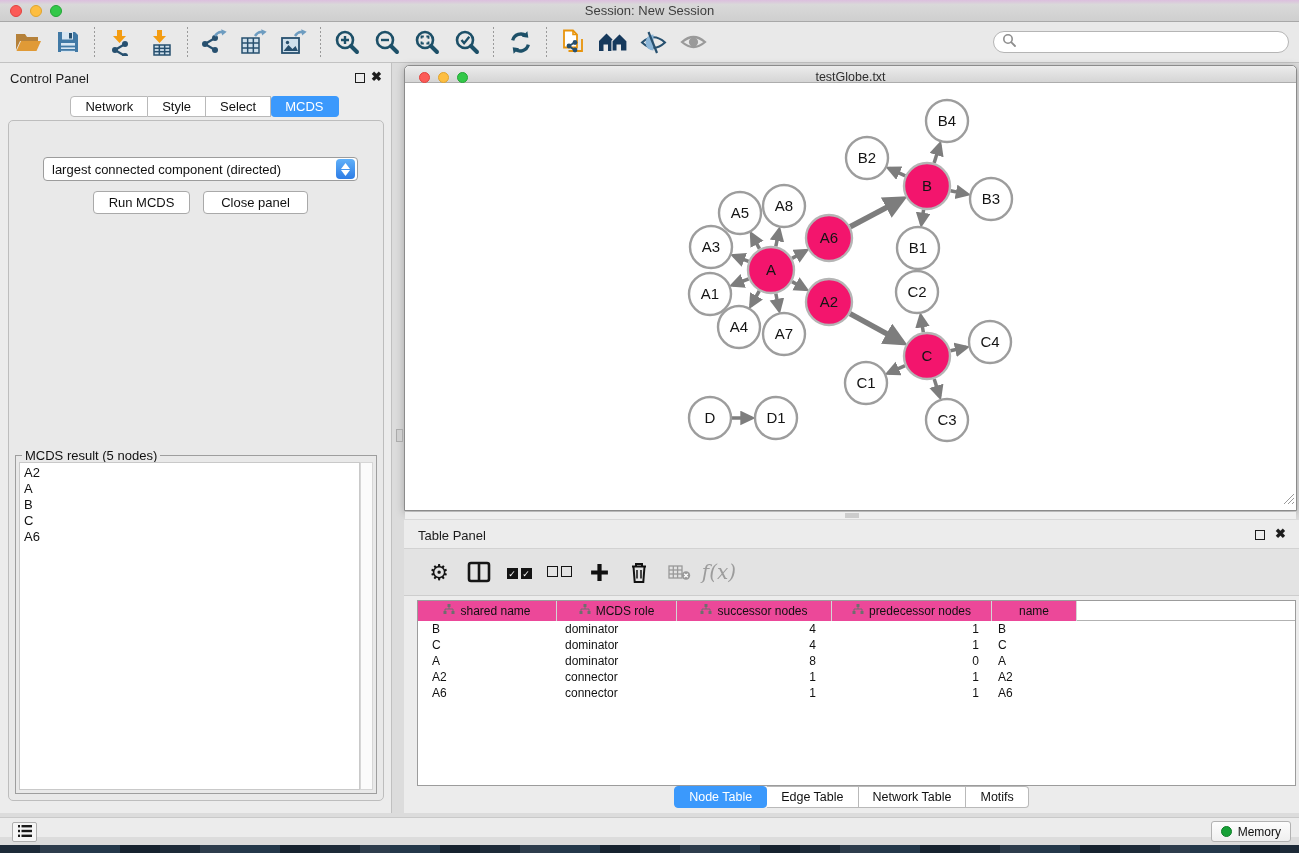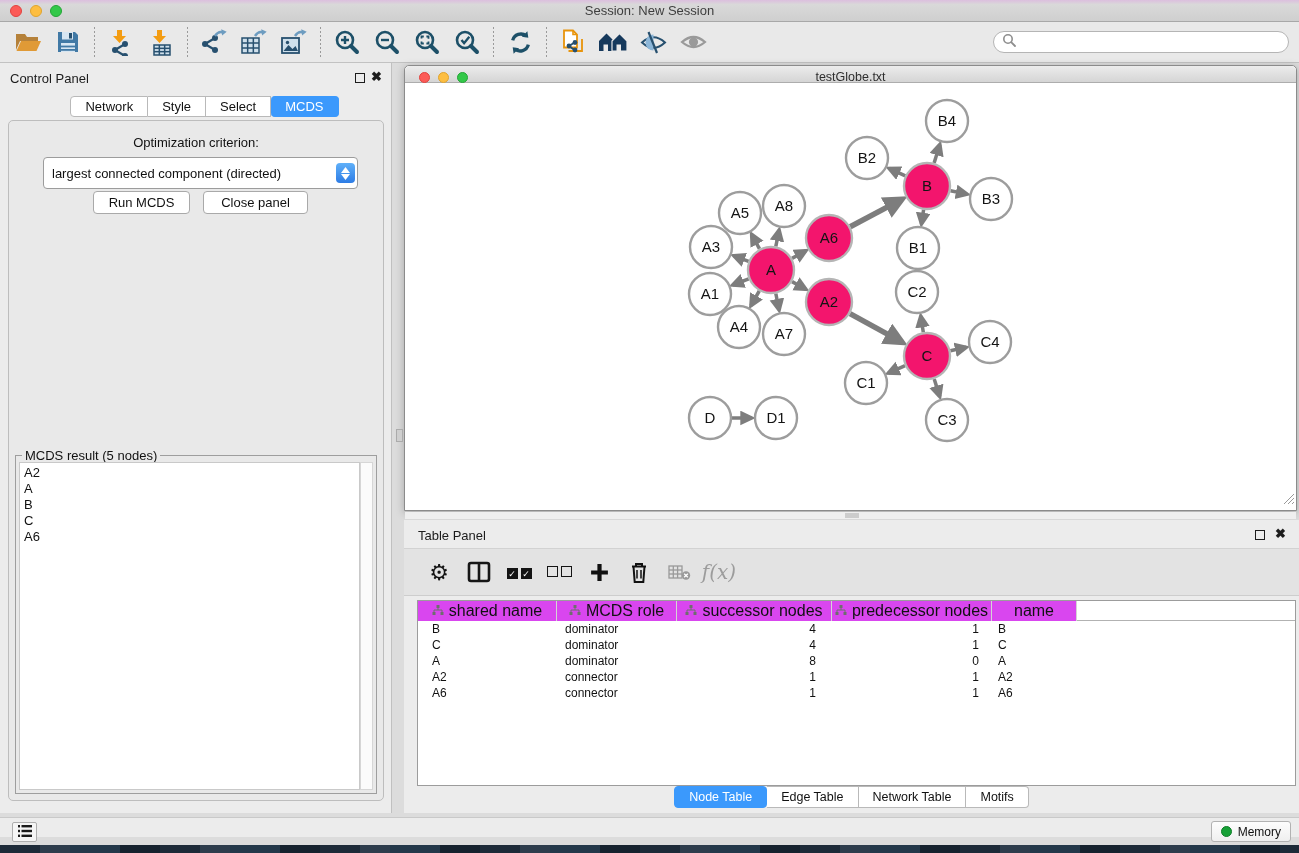--- a/index.html
+++ b/index.html
@@ -41,21 +41,21 @@
   #cp-tabs { position:absolute; left:9px; top:33px; width:100%; display:flex; justify-content:center; }
   .tab { height:21px; padding:0 14px; font-size:13px; display:flex; align-items:center;
     background:#fff; border:1px solid #b9b9b9; border-left:none; color:#111; }
   .tab:first-child { border-left:1px solid #b9b9b9; border-radius:4px 0 0 4px; }
   .tab:last-child { border-radius:0 4px 4px 0; }
   .tab.active { background:#3b99fc; border-color:#3b99fc; color:#fff; border-radius:4px; }
   #cp-inner { position:absolute; left:8px; top:57px; width:376px; height:681px;
     background:#e9e9e9; border:1px solid #bdbdbd; border-radius:5px; }
   #opt-label { position:absolute; left:0; top:14px; width:100%; text-align:center;
     font-size:13px; color:#111; }
-  #criterion { position:absolute; left:34px; top:36px; width:315px; height:32px; background:#fff;
+  #criterion { position:absolute; left:34px; top:36px; width:315px; height:24px; background:#fff;
     border:1px solid #9c9c9c; border-radius:4px; display:flex; align-items:center; }
   #criterion-text { flex:1; font-size:13px; padding-left:8px; color:#111; white-space:nowrap; }
   #criterion-step { width:19px; height:20px; margin-right:2px; border-radius:4px;
     background:linear-gradient(180deg,#5fb0f9,#2d7ce5); display:flex; flex-direction:column;
     align-items:center; justify-content:center; gap:1px; }
   .cp-btn { position:absolute; top:70px; height:23px; background:#fff; border:1px solid #a9a9a9;
     border-radius:4px; font-size:13px; color:#111; display:flex; align-items:center;
     justify-content:center; }
   #run-btn { left:84px; width:97px; }
   #closep-btn { left:194px; width:105px; }
@@ -94,22 +94,22 @@
   .tp-btn { height:34px; min-width:38px; display:flex; align-items:center; justify-content:center;
     margin-right:2px; }
   .gear-glyph { font-size:22px; color:#141414; font-family:"DejaVu Sans",sans-serif; }
   .cbx { display:inline-block; width:11px; height:11px; border:1.6px solid #141414; margin:0 1.5px;
     font-size:9px; line-height:11px; text-align:center; }
   .cbx.checked { background:#141414; color:#fff; }
   .fx { font-family:"DejaVu Serif",serif; font-style:italic; color:#9c9c9c; font-size:20px; }
   #node-table { position:absolute; left:13px; top:80px; width:879px; height:186px; background:#fff;
     border:1px solid #9c9c9c; overflow:hidden; }
   #nt-header { display:flex; height:20px; border-bottom:1px solid #b2b2b2; background:#fff; }
-  .hcell { background:#d946ef; border-right:1px solid #d4d4d4; display:flex; align-items:center;
-    justify-content:center; gap:5px; font-size:16px; color:#111; height:20px; }
+  .hcell { background:#ec4899; border-right:1px solid #d4d4d4; display:flex; align-items:center;
+    justify-content:center; gap:5px; font-size:12px; color:#111; height:20px; }
   .hcell svg { flex:0 0 auto; }
   .trow { display:flex; height:16px; }
   .tcell { font-size:12px; color:#111; line-height:16px; white-space:nowrap; overflow:hidden; }
   .tcell.num { text-align:right; }
   #tp-tabs { position:absolute; left:0; top:266px; width:100%; display:flex; justify-content:center; }
   #tp-tabs .tab { height:22px; font-size:12.5px; }
 
   
   #statusbar { left:0; top:817px; width:1299px; height:20px; background:#ececec;
     border-top:1px solid #c9c9c9; }
@@ -296,21 +296,20 @@
     <span class="float-ic" style="right:26px;"></span>
     <span class="close-ic" style="right:9px;">✖</span>
   </div>
   <div id="cp-tabs">
       <div class="tab">Network</div>
       <div class="tab">Style</div>
       <div class="tab">Select</div>
       <div class="tab active">MCDS</div>
     </div>
   <div id="cp-inner">
-    <div id="opt-label">Optimization criterion:</div>
     <div id="criterion">
       <span id="criterion-text">largest connected component (directed)</span>
       <span id="criterion-step">
         <svg width="9" height="6" viewBox="0 0 9 6">
             <path d="M4.5 0 L9 6 H0 Z" fill="#fff"></path>
           </svg>
         <svg width="9" height="6" viewBox="0 0 9 6">
             <path d="M4.5 6 L0 0 H9 Z" fill="#fff"></path>
           </svg>
       </span>

